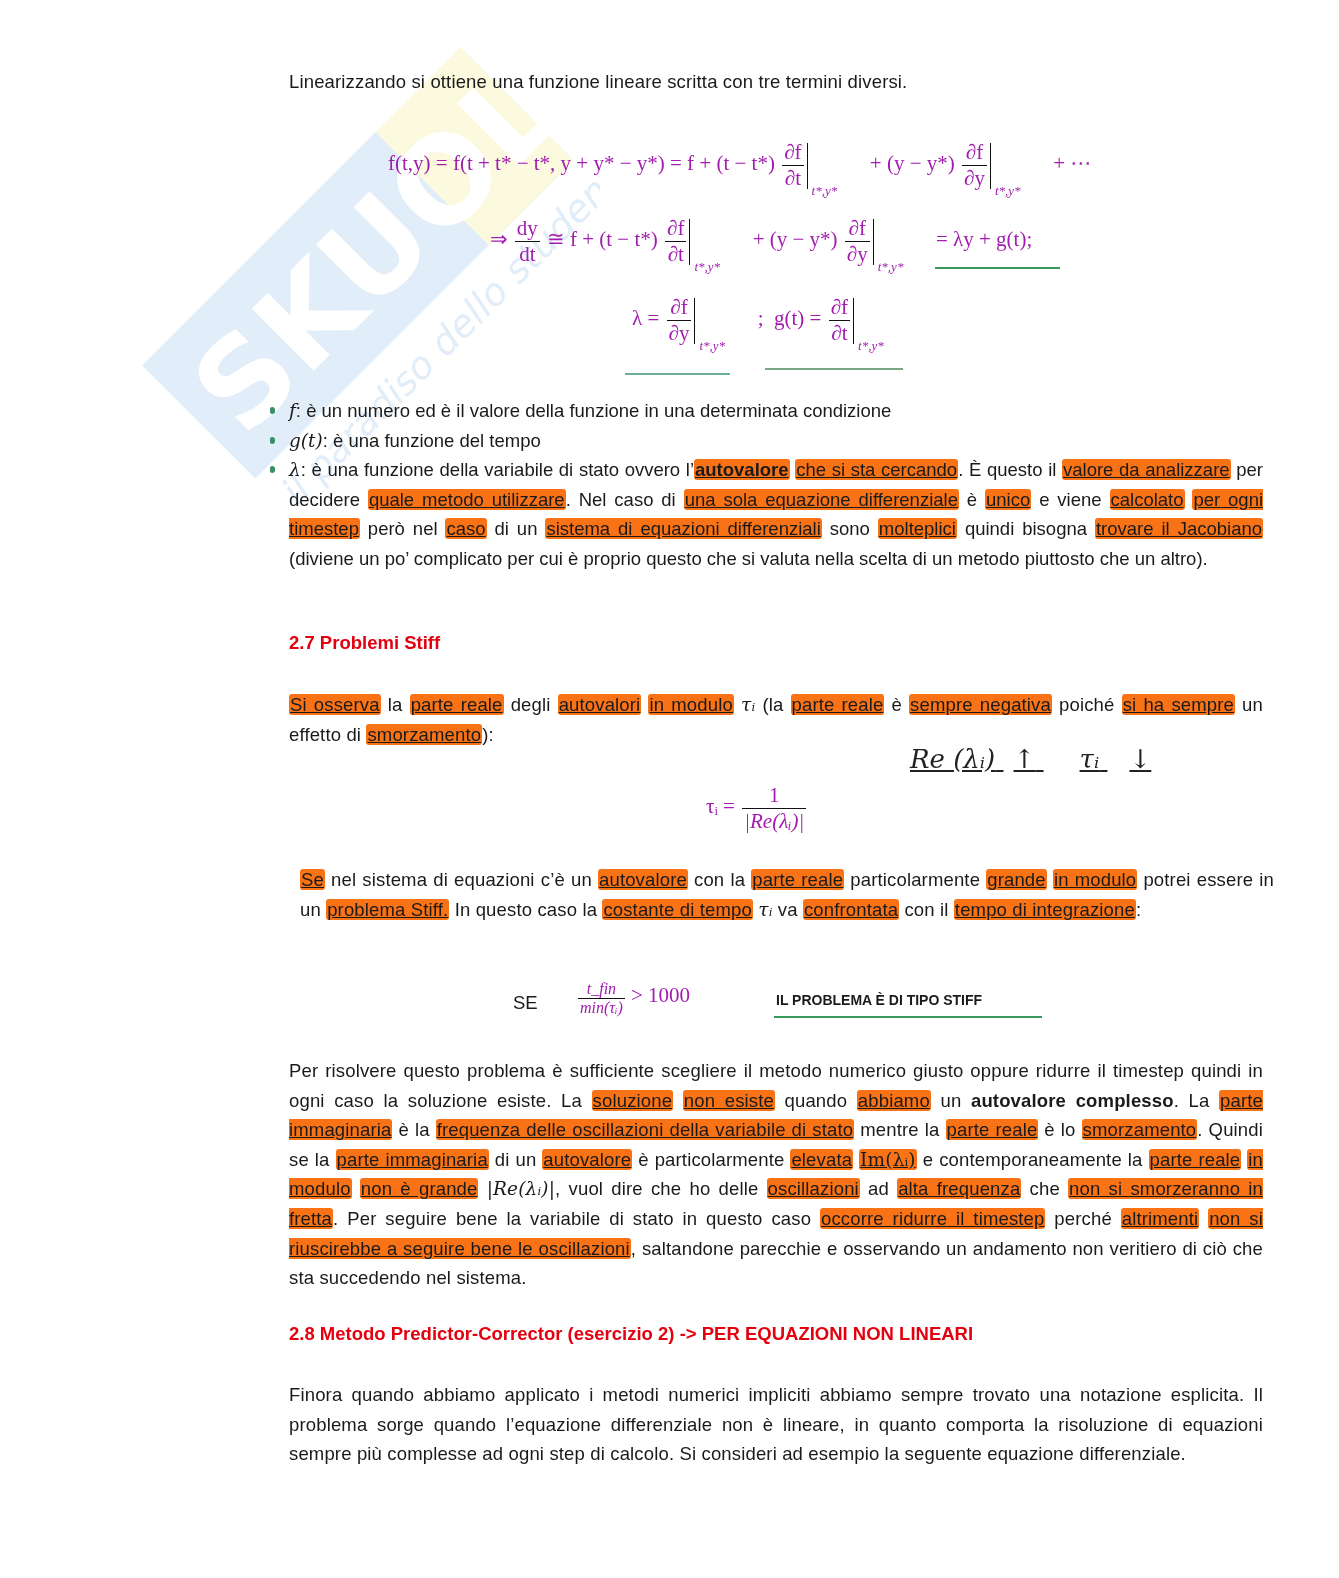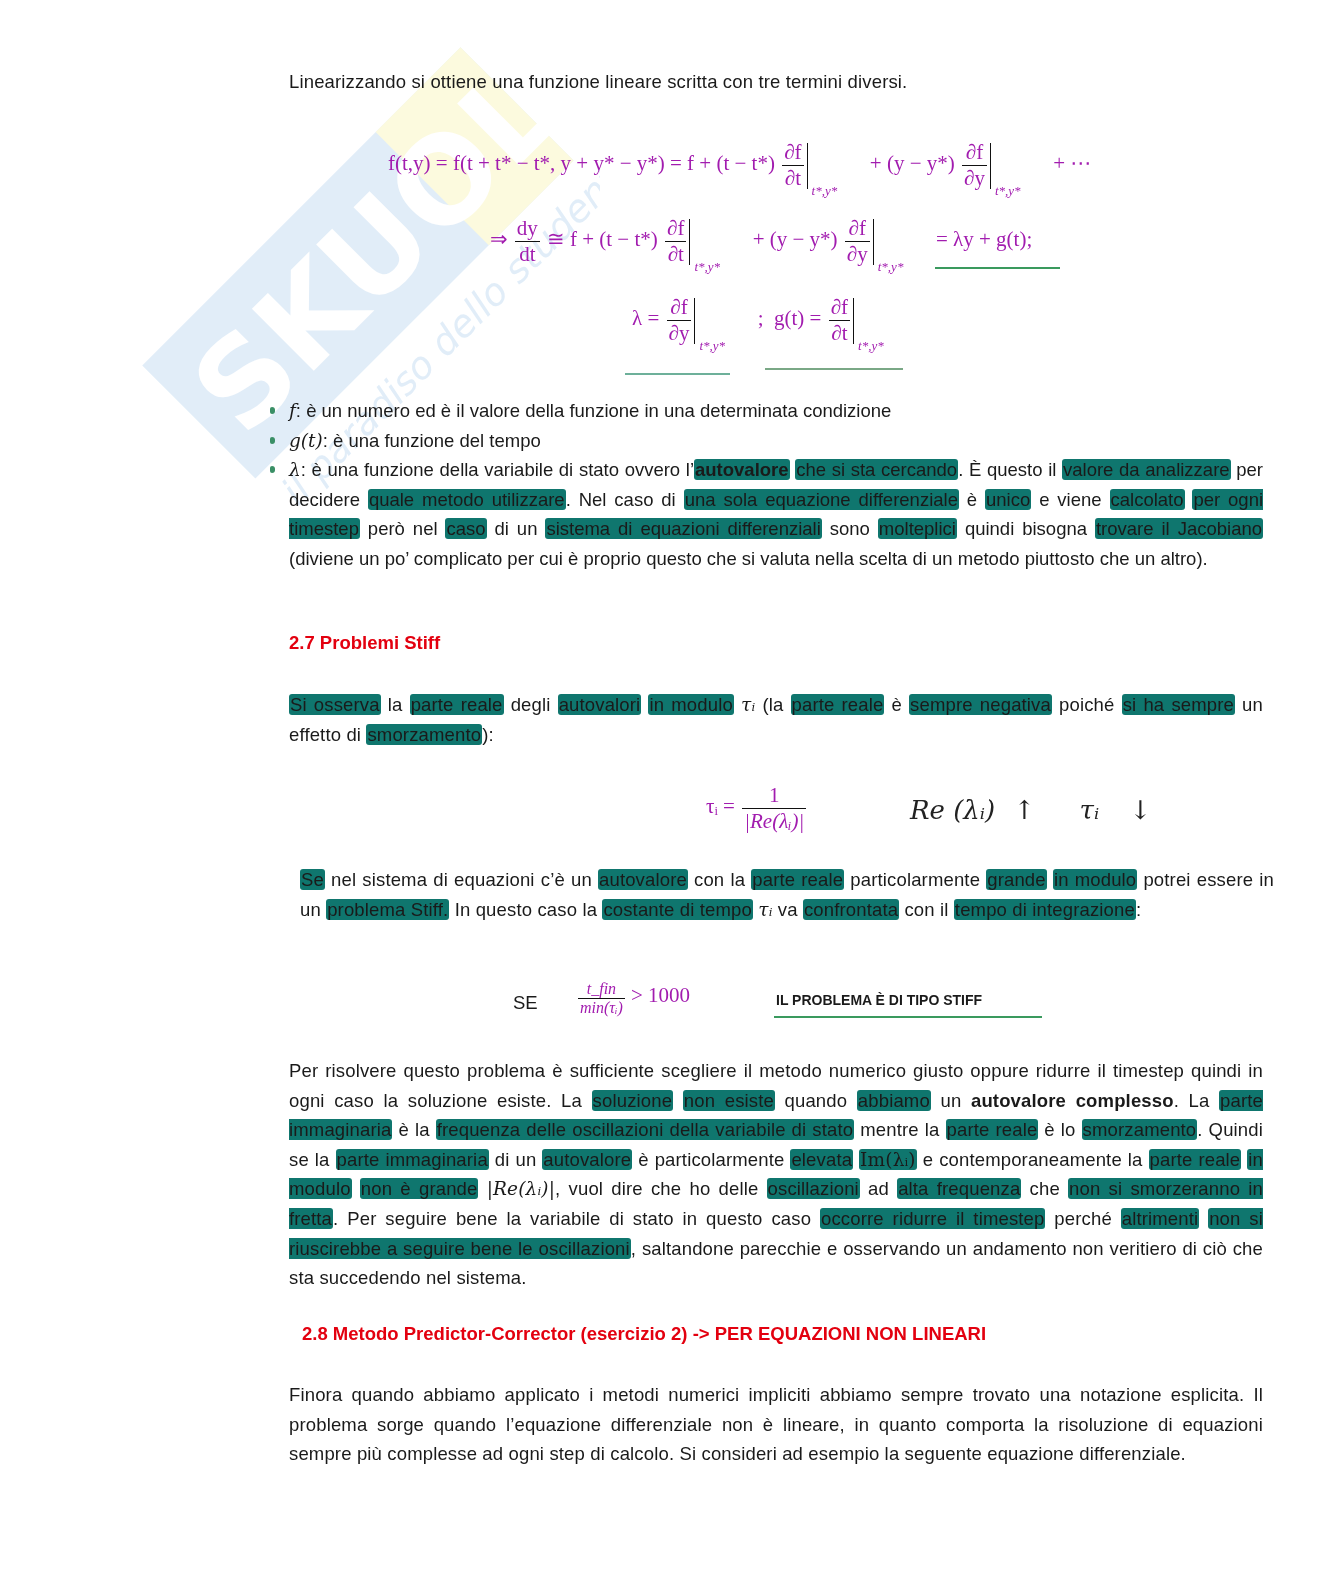--- a/index.html
+++ b/index.html
@@ -11,21 +11,21 @@
     .watermark {
       position: absolute; left: 130px; top: 30px; width: 470px; height: 480px;
       pointer-events: none; z-index: 0;
     }
     .page { position: absolute; left: 0; top: 0; width: 1203px; height: 1578px; z-index: 1; }
     .text {
       position: absolute; left: 289px; width: 974px;
       font-size: 18.5px; line-height: 29.6px; text-align: justify;
       letter-spacing: 0.15px;
     }
-    .hl { background: #0f766e; border-radius: 3px; padding: 0 1px; }
+    .hl { background: #f97316; border-radius: 3px; padding: 0 1px; text-decoration: underline; }
     .b { font-weight: bold; }
     .heading {
       position: absolute; left: 289px; color: #e3000f; font-weight: bold;
       font-size: 18.5px;
     }
     .math {
       position: absolute; font-family: Liberation Serif, serif;
       font-size: 21px; color: #a21caf; white-space: nowrap;
     }
     .frac { display: inline-block; vertical-align: middle; text-align: center; margin: 0 2px; }
@@ -139,21 +139,21 @@
   </div>
 
   <div class="math" style="left:706px; top:775px;margin-top:8px;">
     <span>τᵢ =</span>
     <span class="frac">
       <span class="num">1</span>
       <span class="den" style="font-style:italic;">|Re(λᵢ)|</span>
     </span>
   </div>
 
-  <div class="hand" style="left:910px; top:795px;">
+  <div class="hand" style="left:910px; top:744px;text-decoration:underline;">
     <span>Re (λᵢ)</span>
     <span style="margin-left:10px;">↑</span>
     <span style="margin-left:36px;">τᵢ</span>
     <span style="margin-left:22px;">↓</span>
   </div>
 
   <div class="text" style="top:865px;margin-left:11px;">
     <span class="hl">Se</span><span> nel sistema di equazioni c’è un </span><span class="hl">autovalore</span><span> con la </span><span class="hl">parte reale</span><span> particolarmente </span><span class="hl">grande</span><span> </span><span class="hl">in modulo</span><span> potrei essere in un </span><span class="hl">problema Stiff.</span><span> In questo caso la </span><span class="hl">costante di tempo</span><span> </span><i style="font-family:'DejaVu Serif',serif;">τᵢ</i><span> va </span><span class="hl">confrontata</span><span> con il </span><span class="hl">tempo di integrazione</span><span>:</span>
   </div>
 
@@ -167,19 +167,19 @@
       <span style="font-size:21px;">&gt; 1000</span>
     </span>
     <span style="position:absolute; left:266px; top:12px; font-size:14px;font-weight:bold;">IL PROBLEMA È DI TIPO STIFF</span>
   </div>
   <div class="green-line" style="left:774px; top:1016px; width:268px;"></div>
 
   <div class="text" style="top:1056px;">
     <span>Per risolvere questo problema è sufficiente scegliere il metodo numerico giusto oppure ridurre il timestep quindi in ogni caso la soluzione esiste. La </span><span class="hl">soluzione</span><span> </span><span class="hl">non esiste</span><span> quando </span><span class="hl">abbiamo</span><span> un </span><span class="b">autovalore complesso</span><span>. La </span><span class="hl">parte immaginaria</span><span> è la </span><span class="hl">frequenza delle oscillazioni della variabile di stato</span><span> mentre la </span><span class="hl">parte reale</span><span> è lo </span><span class="hl">smorzamento</span><span>. Quindi se la </span><span class="hl">parte immaginaria</span><span> di un </span><span class="hl">autovalore</span><span> è particolarmente </span><span class="hl">elevata</span><span> </span><span class="hl" style="font-family:'DejaVu Serif',serif;">Im(λᵢ)</span><span> e contemporaneamente la </span><span class="hl">parte reale</span><span> </span><span class="hl">in modulo</span><span> </span><span class="hl">non è grande</span><span> </span><i style="font-family:'DejaVu Serif',serif;">|Re(λᵢ)|</i><span>, vuol dire che ho delle </span><span class="hl">oscillazioni</span><span> ad </span><span class="hl">alta frequenza</span><span> che </span><span class="hl">non si smorzeranno in fretta</span><span>. Per seguire bene la variabile di stato in questo caso </span><span class="hl">occorre ridurre il timestep</span><span> perché </span><span class="hl">altrimenti</span><span> </span><span class="hl">non si riuscirebbe a seguire bene le oscillazioni</span><span>, saltandone parecchie e osservando un andamento non veritiero di ciò che sta succedendo nel sistema.</span>
   </div>
 
-  <div class="heading" style="top:1323px;margin-left:13px;">2.8 Metodo Predictor-Corrector (esercizio 2) -&gt; PER EQUAZIONI NON LINEARI</div>
+  <div class="heading" style="top:1323px;">2.8 Metodo Predictor-Corrector (esercizio 2) -&gt; PER EQUAZIONI NON LINEARI</div>
 
   <div class="text" style="top:1380px;">
     <span>Finora quando abbiamo applicato i metodi numerici impliciti abbiamo sempre trovato una notazione esplicita. Il problema sorge quando l’equazione differenziale non è lineare, in quanto comporta la risoluzione di equazioni sempre più complesse ad ogni step di calcolo. Si consideri ad esempio la seguente equazione differenziale.</span>
   </div>
 
 </div>
 
 </body></html>

